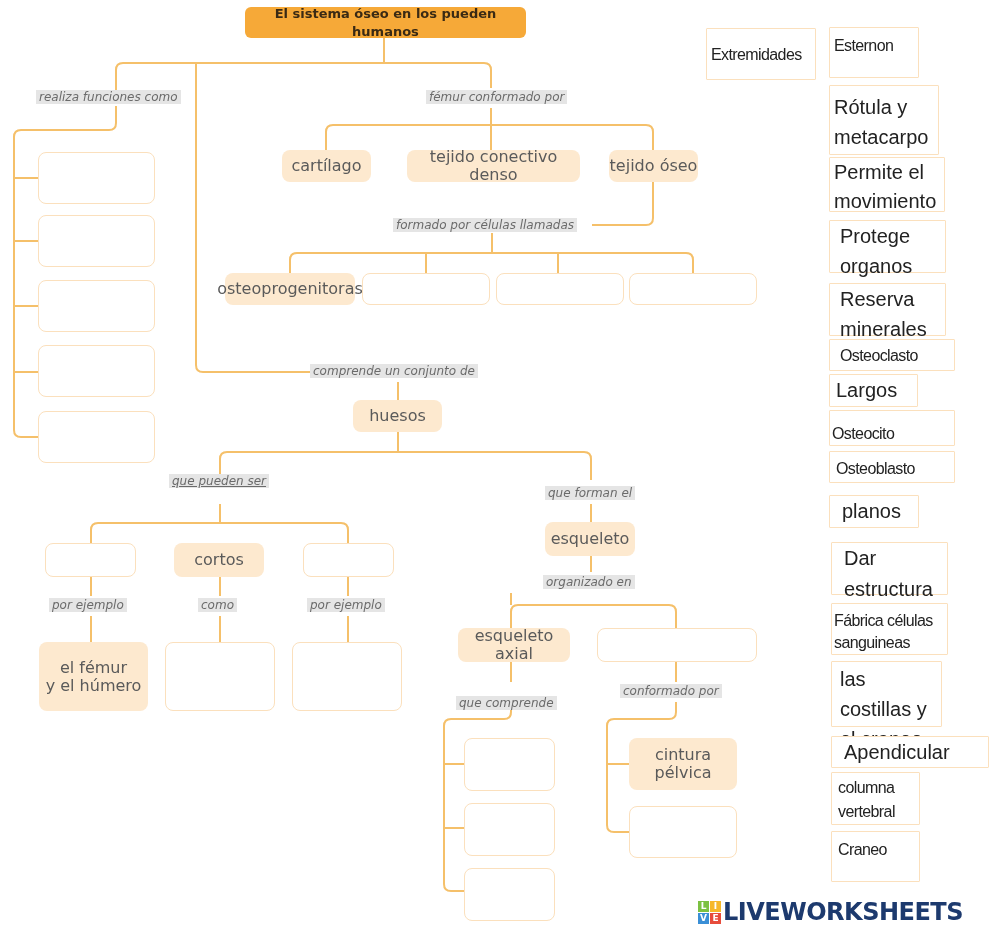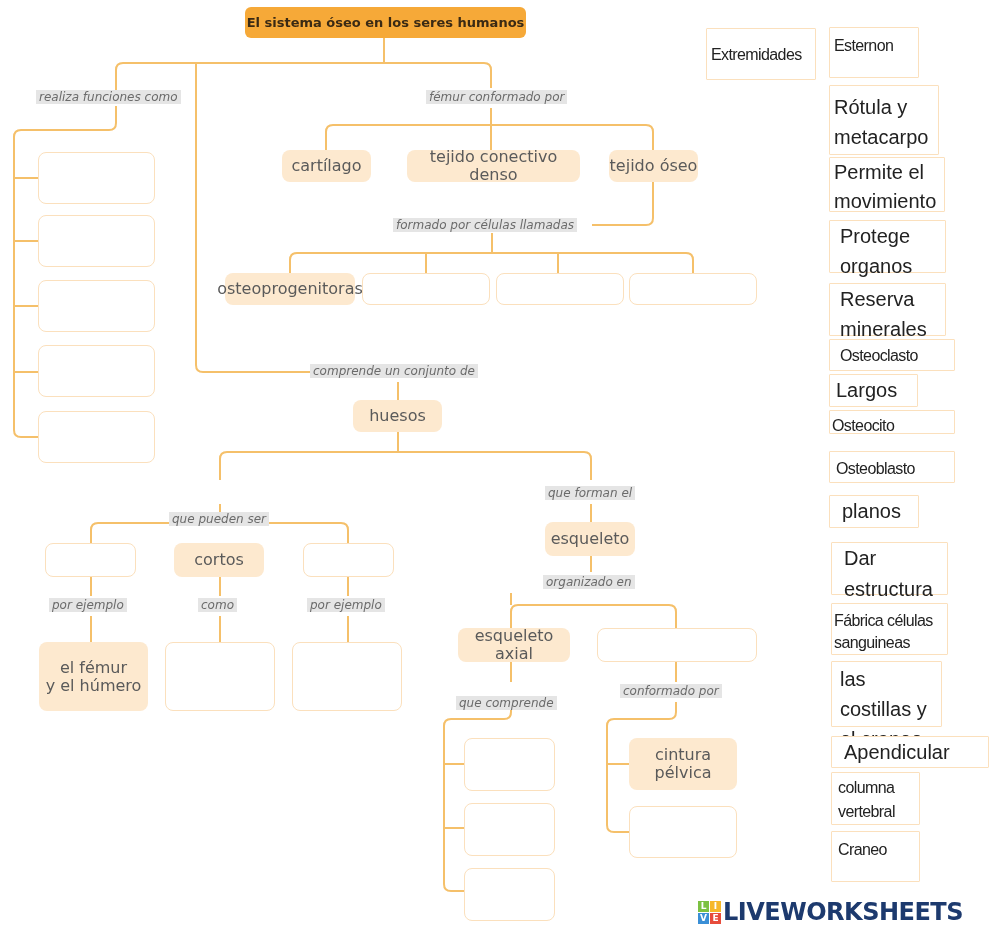--- a/index.html
+++ b/index.html
@@ -59,27 +59,27 @@
 
   <path d="M511 662 V682"></path>
   <path d="M511 702 V712 Q511 719 504 719 H451 Q444 719 444 726 V884 Q444 891 451 891 H464"></path>
   <path d="M444 764 H464 M444 828 H464"></path>
 
   <path d="M676 662 V682"></path>
   <path d="M676 702 V712 Q676 719 669 719 H614 Q607 719 607 726 V825 Q607 832 614 832 H630"></path>
   <path d="M607 764 H630"></path>
 </svg>
 
-<div class="box title" style="left:245px;top:7px;width:281px;height:31px;">El sistema óseo en los seres humanos</div>
+<div class="box title" style="left:245px;top:7px;width:281px;height:31px;">El sistema óseo en los pueden humanos</div>
 
 <div class="conn" style="left:36px;top:90px;">realiza funciones como</div>
 <div class="conn" style="left:426px;top:90px;">fémur conformado por</div>
 <div class="conn" style="left:393px;top:218px;">formado por células llamadas</div>
 <div class="conn" style="left:310px;top:364px;">comprende un conjunto de</div>
-<div class="conn" style="left:169px;top:512px;">que pueden ser</div>
+<div class="conn" style="left:169px;top:474px;text-decoration:underline;">que pueden ser</div>
 <div class="conn" style="left:545px;top:486px;">que forman el</div>
 <div class="conn" style="left:49px;top:598px;">por ejemplo</div>
 <div class="conn" style="left:198px;top:598px;">como</div>
 <div class="conn" style="left:307px;top:598px;">por ejemplo</div>
 <div class="conn" style="left:543px;top:575px;">organizado en</div>
 <div class="conn" style="left:456px;top:684px;margin-top:12px;">que comprende</div>
 <div class="conn" style="left:620px;top:684px;">conformado por</div>
 
 <div class="box empty" style="left:38px;top:152px;width:117px;height:52px;"></div>
 <div class="box empty" style="left:38px;top:215px;width:117px;height:52px;"></div>
@@ -119,21 +119,21 @@
 <div class="box empty" style="left:629px;top:806px;width:108px;height:52px;"></div>
 
 <div class="chip sm" style="left:706px;top:28px;width:110px;height:52px;display:flex;align-items:center;">Extremidades</div>
 <div class="chip sm" style="left:829px;top:27px;width:90px;height:51px;padding-top:8px;">Esternon</div>
 <div class="chip lg" style="left:829px;top:85px;width:110px;height:70px;padding-top:6px;line-height:30px;">Rótula y metacarpo</div>
 <div class="chip lg" style="left:829px;top:157px;width:116px;height:55px;padding-top:0;line-height:29px;">Permite el movimiento</div>
 <div class="chip lg" style="left:829px;top:220px;width:117px;height:53px;padding:0 0 0 10px;line-height:30px;">Protege organos</div>
 <div class="chip lg" style="left:829px;top:283px;width:117px;height:53px;padding:0 0 0 10px;line-height:30px;">Reserva minerales</div>
 <div class="chip sm" style="left:829px;top:339px;width:126px;height:32px;padding-left:10px;padding-top:6px;">Osteoclasto</div>
 <div class="chip lg" style="left:829px;top:374px;width:89px;height:33px;padding:0 6px;">Largos</div>
-<div class="chip sm" style="left:829px;top:410px;width:126px;height:24px;padding-left:2px;padding-top:5px;">Osteocito</div>
+<div class="chip sm" style="left:829px;top:410px;width:126px;height:36px;padding-left:2px;padding-top:13px;">Osteocito</div>
 <div class="chip sm" style="left:829px;top:451px;width:126px;height:32px;padding-left:6px;padding-top:7px;">Osteoblasto</div>
 <div class="chip lg" style="left:829px;top:495px;width:90px;height:33px;padding:0 12px;">planos</div>
 <div class="chip lg" style="left:831px;top:542px;width:117px;height:53px;padding:0 0 0 12px;line-height:31px;">Dar estructura</div>
 <div class="chip sm" style="left:831px;top:603px;width:117px;height:52px;padding:6px 2px 0 2px;line-height:22px;">Fábrica células sanguineas</div>
 <div class="chip lg" style="left:831px;top:661px;width:111px;height:66px;padding:2px 0 0 8px;line-height:30px;">las costillas y el craneo</div>
 <div class="chip lg" style="left:831px;top:736px;width:158px;height:32px;padding:0 12px;">Apendicular</div>
 <div class="chip sm" style="left:831px;top:772px;width:89px;height:53px;padding:3px 6px;line-height:24px;">columna vertebral</div>
 <div class="chip sm" style="left:831px;top:831px;width:89px;height:51px;padding:8px 6px;">Craneo</div>
 
 <div class="logo">

